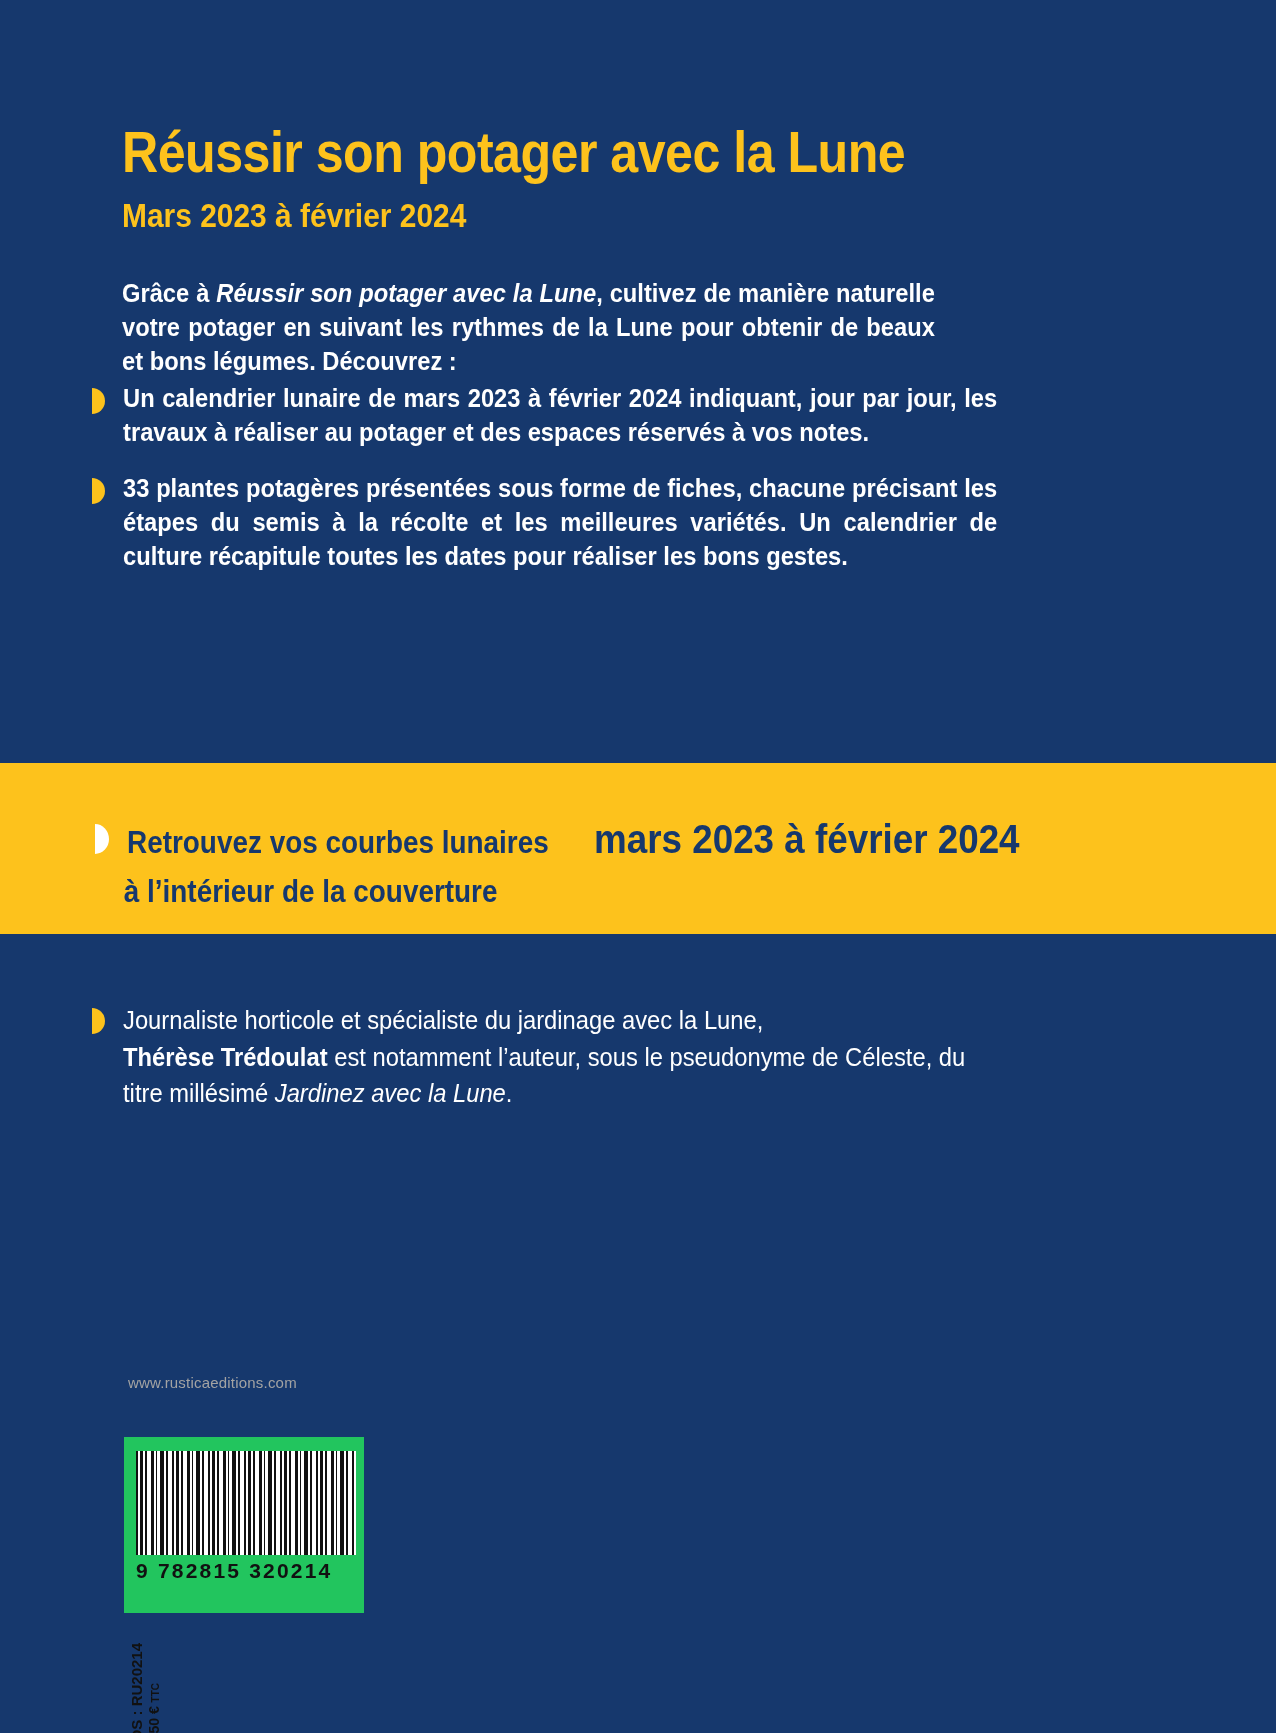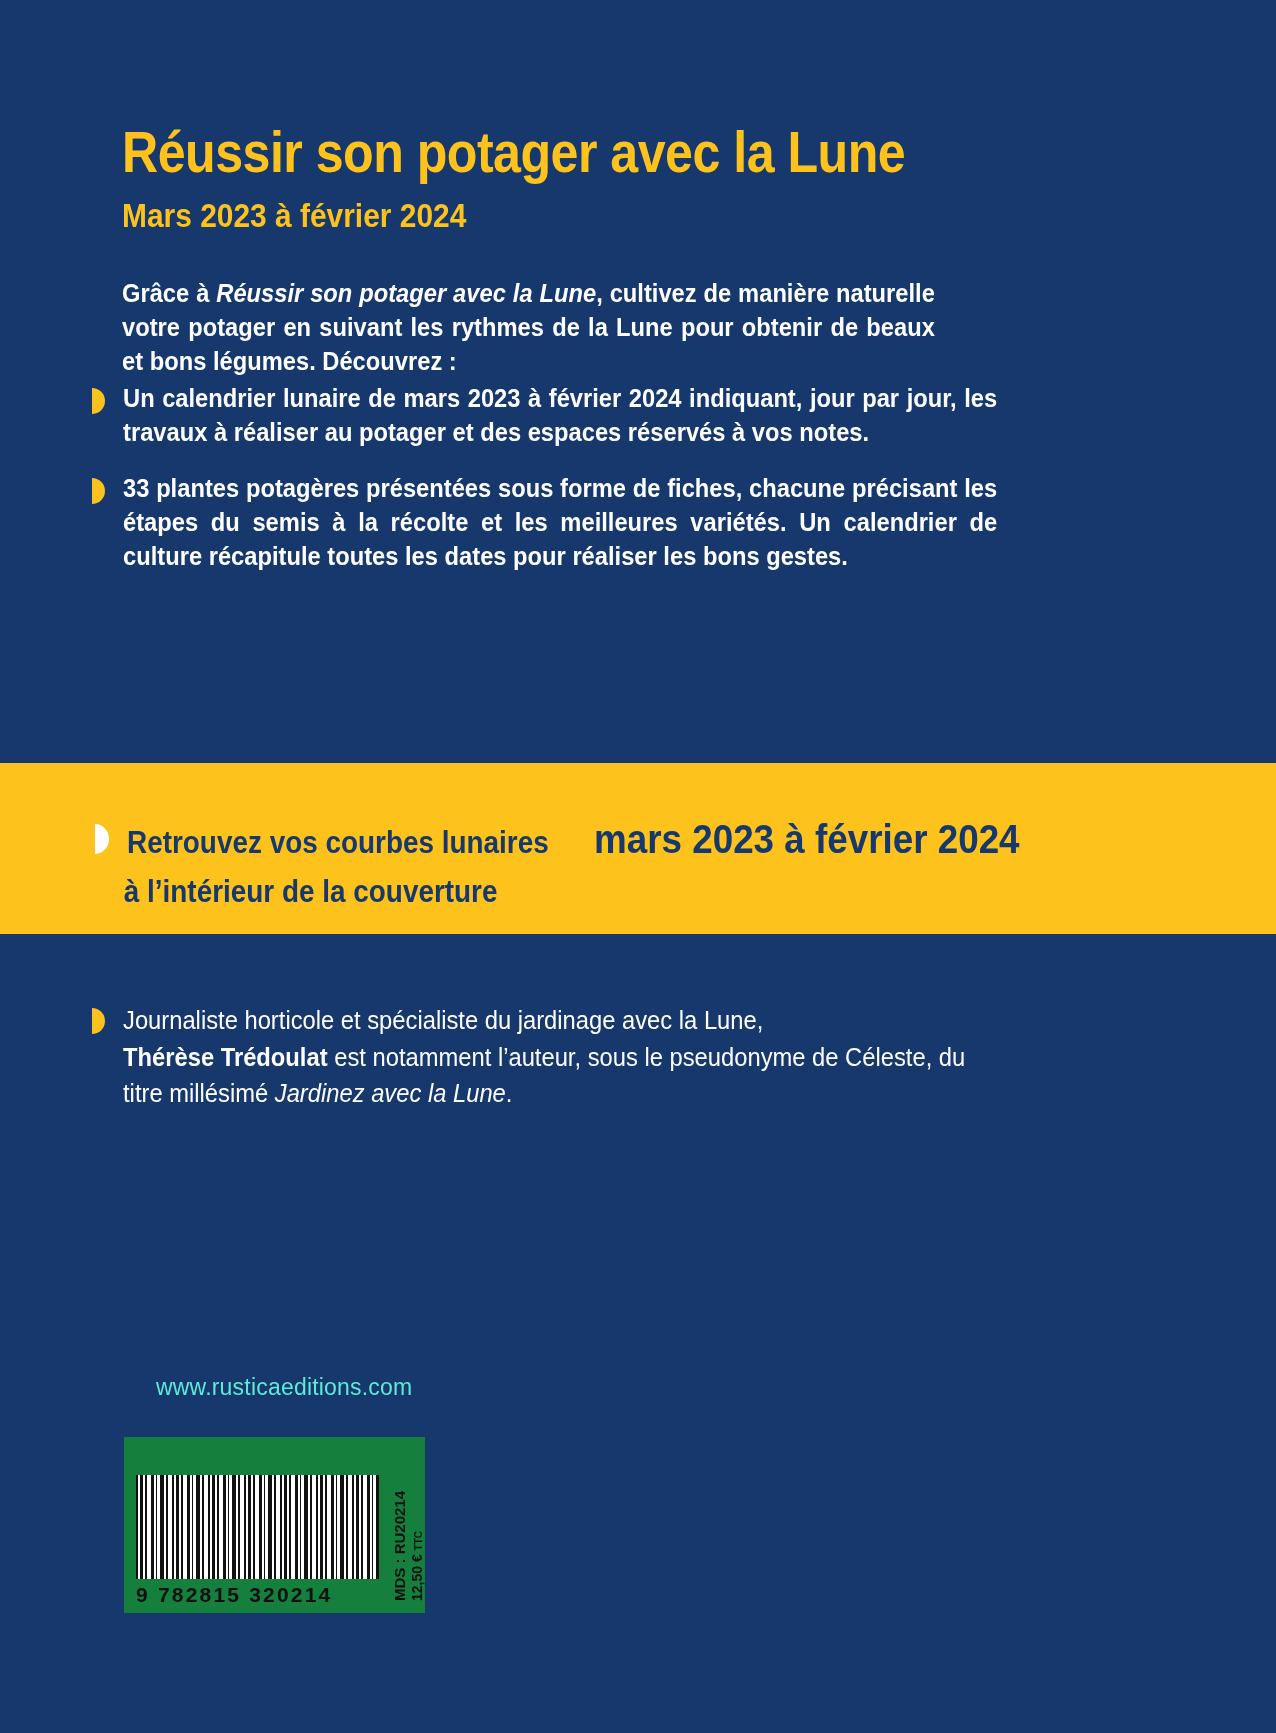--- a/index.html
+++ b/index.html
@@ -189,37 +189,37 @@
     transform: scaleX(0.95);
     transform-origin: left top;
     width: 900px;
   }
   .bio-text b { font-weight: bold; }
   .bio-text i { font-style: italic; }
 
   
   .url {
     position: absolute;
-    left: 156px;
+    left: 128px;
     top: 1374px;
-    color: #5eead4;
-    font-size: 23px;
+    color: #a3a3a3;
+    font-size: 15px;
     letter-spacing: 0.2px;
   }
 
   .barcode-box {
     position: absolute;
     left: 124px;
     top: 1437px;
-    width: 301px;
+    width: 240px;
     height: 176px;
-    background: #15803d;
+    background: #22c55e;
     box-sizing: border-box;
     display: flex;
-    flex-direction: row;
+    flex-direction: column;
   }
   .bc-left {
     flex: 1 1 auto;
     padding: 14px 8px 6px 12px;
     display: flex;
     flex-direction: column;
     justify-content: flex-end;
     box-sizing: border-box;
   }
   .bars {

